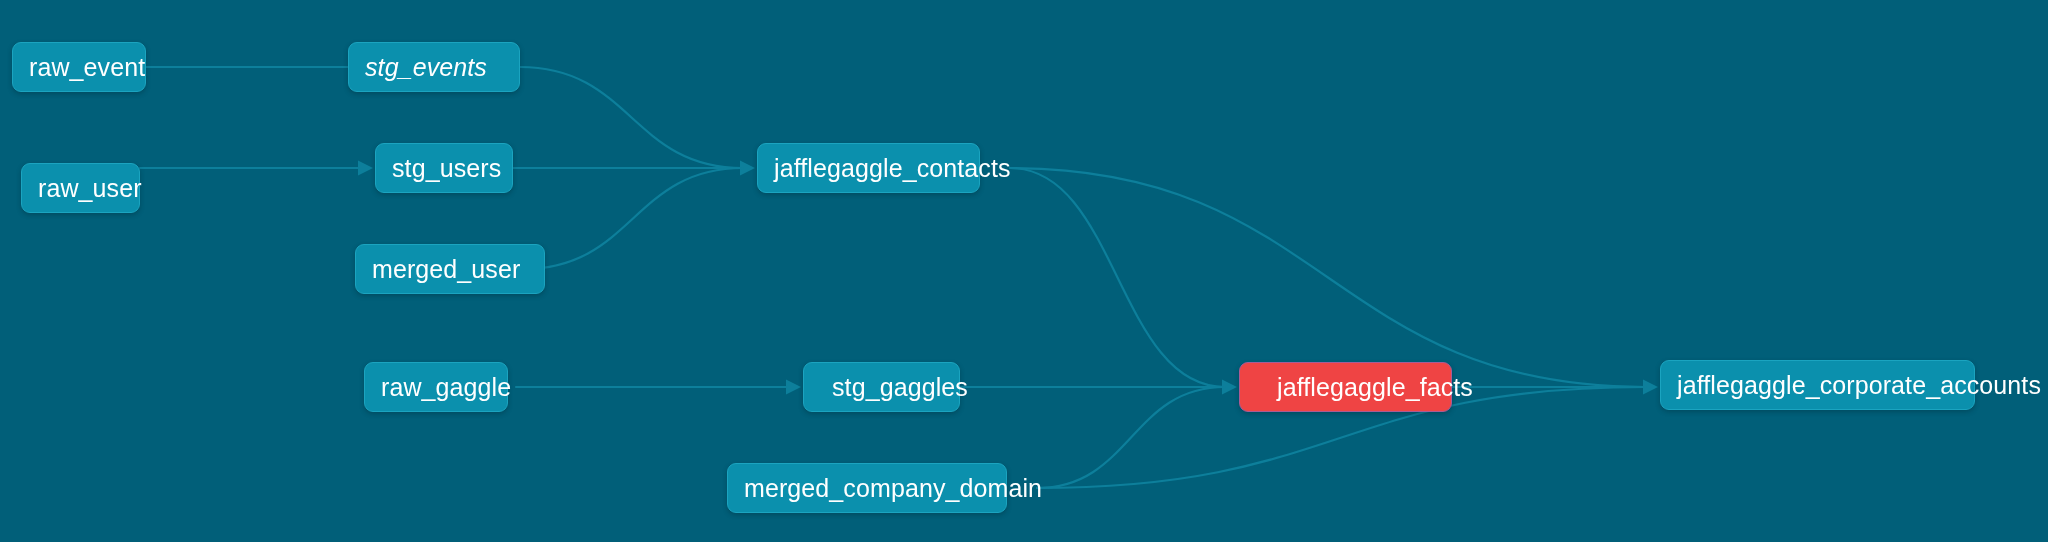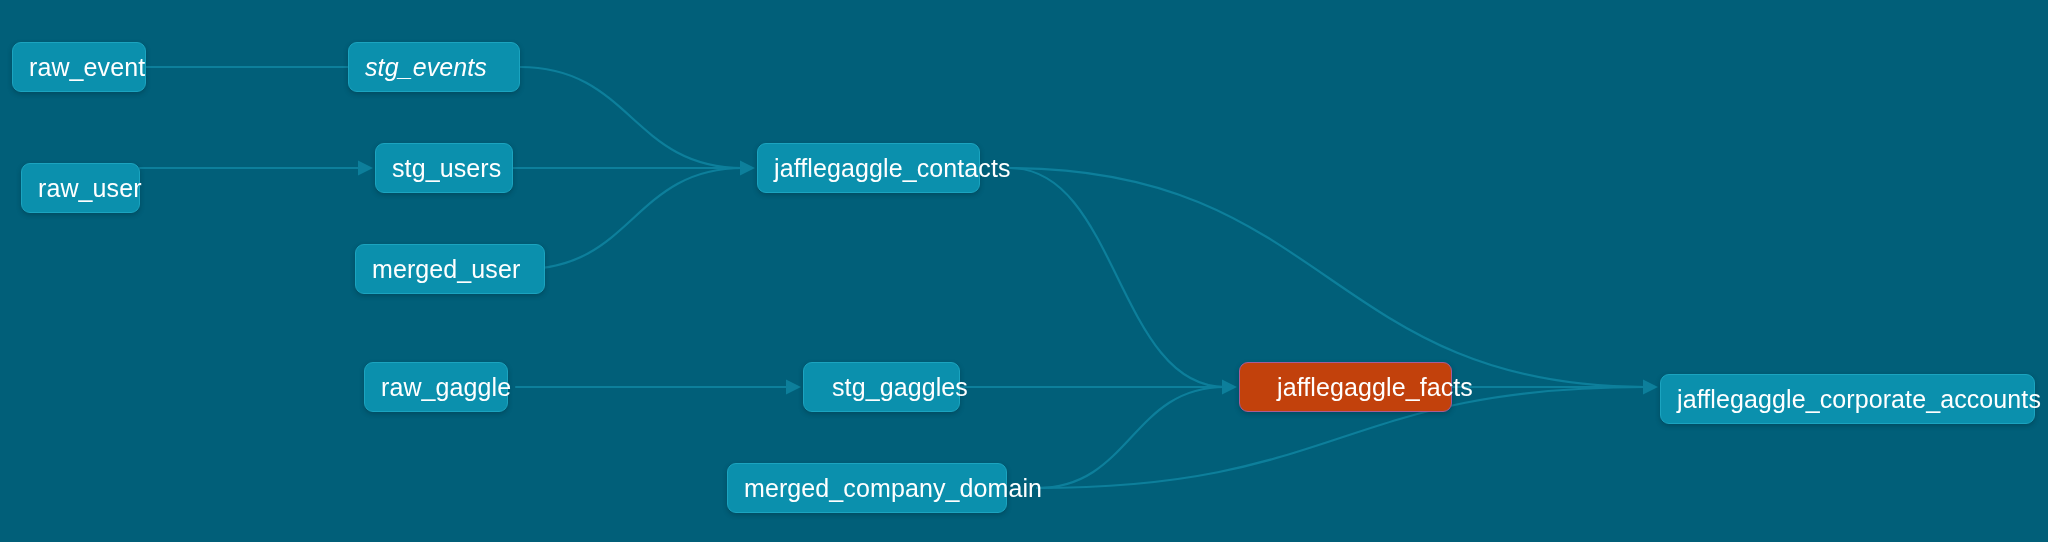--- a/index.html
+++ b/index.html
@@ -46,21 +46,21 @@
     color: #ffffff;
     font-size: 25px;
     font-weight: 400;
     letter-spacing: 0.1px;
     white-space: nowrap;
     padding: 0 16px;
     cursor: pointer;
     user-select: none;
   }
   .node.highlight {
-    background: #c2410c;
+    background: #ef4444;
     border-color: #a85c96;
     padding-left: 37px;
   }
   .node-label {
     line-height: 1;
     pointer-events: none;
   }
 </style>
 </head>
 <body>
@@ -110,17 +110,17 @@
       </div>
       <div class="node" style="left: 803px; top: 362px; width: 157px; padding-left: 28px;">
         <span class="node-label">stg_gaggles</span>
       </div>
       <div class="node" style="left: 727px; top: 463px; width: 280px;">
         <span class="node-label">merged_company_domain</span>
       </div>
       <div class="node highlight" style="left: 1239px; top: 362px; width: 213px;">
         <span class="node-label">jafflegaggle_facts</span>
       </div>
-      <div class="node" style="left: 1660px; top: 374px; width: 375px;">
+      <div class="node" style="left: 1660px; top: 360px; width: 315px;">
         <span class="node-label">jafflegaggle_corporate_accounts</span>
       </div>
     </div>
 </div>
 
 </body></html>

